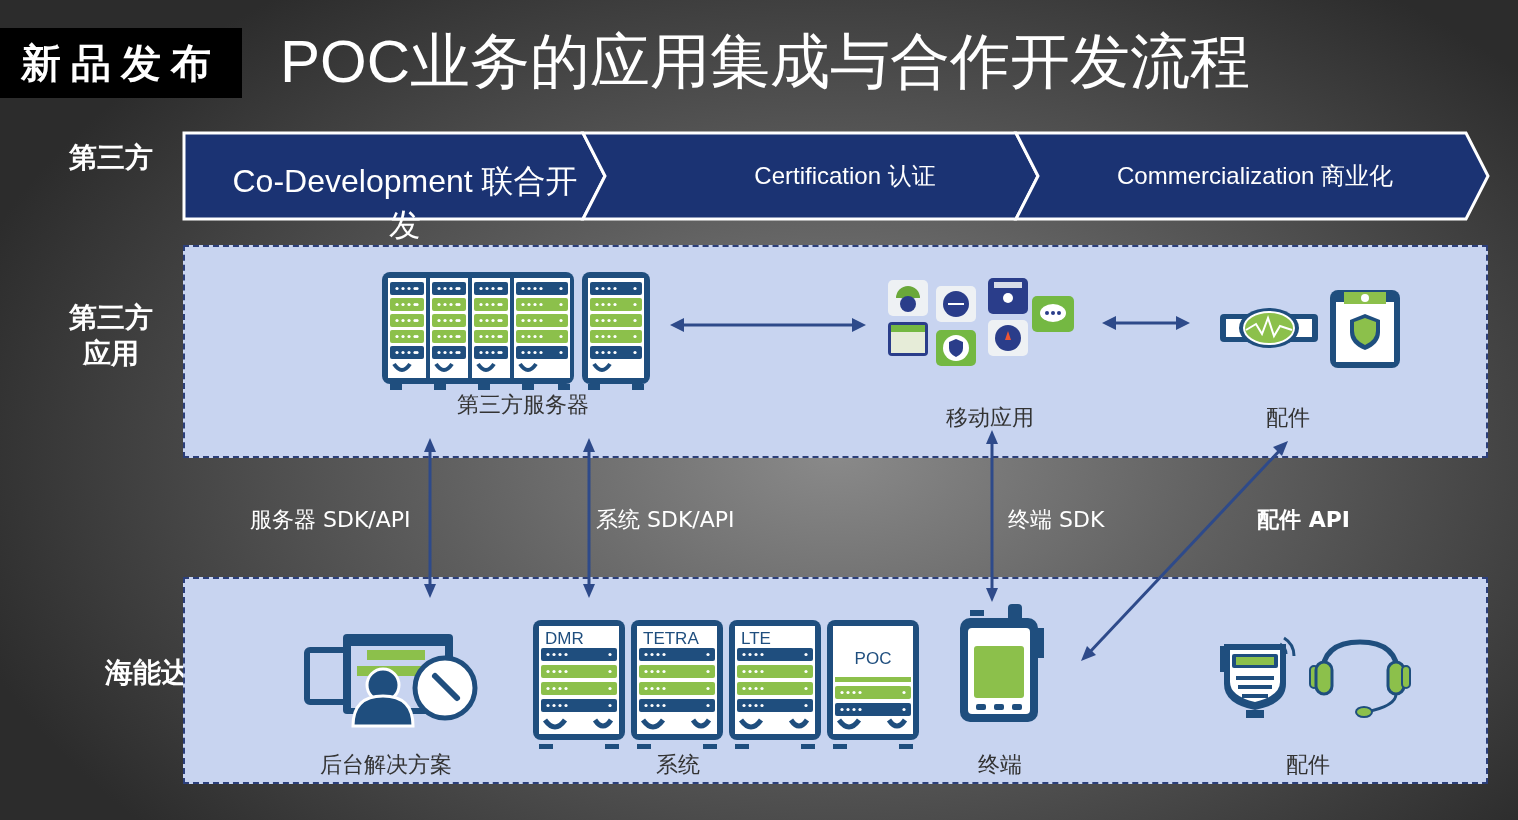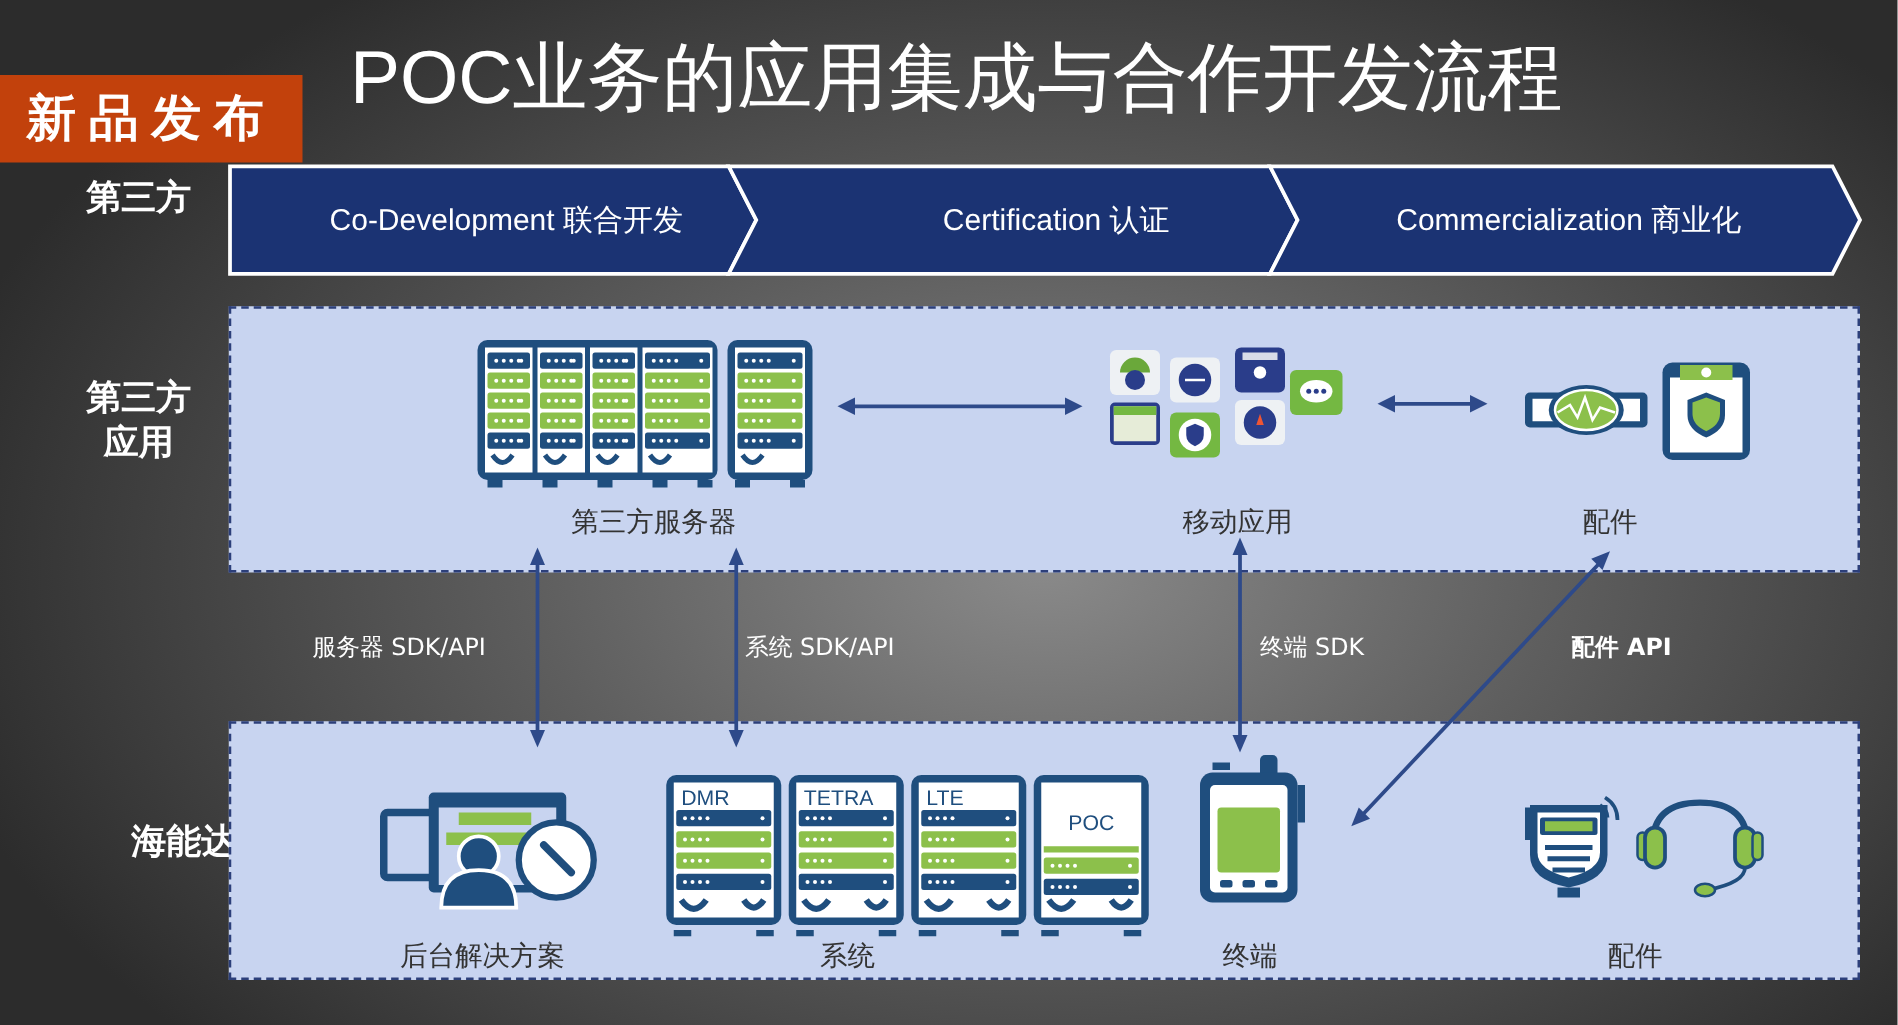--- a/index.html
+++ b/index.html
@@ -1,26 +1,26 @@
 <!DOCTYPE html>
 <html><head>
 <meta charset="utf-8">
 <style>
   html,body{margin:0;padding:0;}
   body{width:1518px;height:820px;overflow:hidden;position:relative;
     font-family:"DejaVu Sans","Liberation Sans",sans-serif;
     background:radial-gradient(ellipse 60% 70% at 55% 55%, #8a8a8a 0%, #5e5e5e 45%, #2c2c2c 100%);}
   .abs{position:absolute;}
-  .badge{left:0;top:28px;width:242px;height:70px;background:#c2410c;color:#fff;
-    font-weight:bold;font-size:40px;letter-spacing:10px;line-height:70px;text-align:center;margin-top:32px;}
+  .badge{left:0;top:28px;width:242px;height:70px;background:#000000;color:#fff;
+    font-weight:bold;font-size:40px;letter-spacing:10px;line-height:70px;text-align:center;}
   .title{left:280px;top:30px;color:#fff;font-size:60px;line-height:64px;font-family:"Liberation Sans",sans-serif;}
   .sidelabel{color:#fff;font-weight:bold;font-size:28px;line-height:36px;text-align:center;width:170px;left:0;padding-left:26px;}
   .band{left:183px;width:1305px;background:#c8d4f0;border:2px dashed #2c3f7a;box-sizing:border-box;}
   .lbl{color:#333;font-size:22px;text-align:center;width:200px;}
-  .apilbl{color:#fff;font-size:19px;}
+  .apilbl{color:#fff;font-size:22px;}
   svg{overflow:visible;}
 </style>
 </head>
 <body>
 
 <div class="abs badge">新品发布</div>
 <div class="abs title">POC业务的应用集成与合作开发流程</div>
 
 <div class="abs sidelabel" style="top:140px;">
   <div>第三方</div>
@@ -31,21 +31,21 @@
 </div>
 <div class="abs sidelabel" style="top:655px;margin-left:36px;">
   <div>海能达</div>
 </div>
 
 <svg class="abs" style="left:0;top:0;" width="1518" height="230">
   <polygon points="184,133 583,133 605,176 583,219 184,219" fill="#1b3373" stroke="#fff" stroke-width="3"></polygon>
   <polygon points="583,133 1016,133 1038,176 1016,219 583,219 605,176" fill="#1b3373" stroke="#fff" stroke-width="3"></polygon>
   <polygon points="1016,133 1466,133 1488,176 1466,219 1016,219 1038,176" fill="#1b3373" stroke="#fff" stroke-width="3"></polygon>
 </svg>
-<div class="abs" style="left:230px;top:160px;width:350px;text-align:center;color:#fff;font-size:24px;font-family:'Liberation Sans',sans-serif;">Co-Development 联合开发</div>
+<div class="abs" style="left:230px;top:160px;width:350px;text-align:center;color:#fff;font-size:32px;font-family:'Liberation Sans',sans-serif;">Co-Development 联合开发</div>
 <div class="abs" style="left:660px;top:160px;width:370px;text-align:center;color:#fff;font-size:24px;font-family:'Liberation Sans',sans-serif;">Certification 认证</div>
 <div class="abs" style="left:1060px;top:160px;width:390px;text-align:center;color:#fff;font-size:24px;font-family:Liberation Sans, sans-serif;">Commercialization 商业化</div>
 
 <div class="abs band" style="top:245px;height:213px;"></div>
 <div class="abs band" style="top:577px;height:207px;"></div>
 
 <svg class="abs" style="left:382px;top:272px;" width="270" height="120" viewBox="0 0 270 120">
   <g fill="#1f4e7e">
     <rect x="0" y="0" width="192" height="112" rx="8"></rect>
     <rect x="200" y="0" width="68" height="112" rx="8"></rect>
@@ -294,21 +294,21 @@
   <g>
     <rect x="112" y="2" width="70" height="78" rx="8" fill="#1f4e7e"></rect>
     <rect x="118" y="14" width="58" height="60" fill="#fff"></rect>
     <rect x="126" y="4" width="42" height="12" fill="#8cc04b"></rect>
     <circle cx="147" cy="10" r="4" fill="#fff"></circle>
     <path d="M132 32 l15 -6 l15 6 v12 q0 12 -15 18 q-15 -6 -15 -18z" fill="#1f4e7e"></path>
     <path d="M136 34 l11 -4 l11 4 v9 q0 9 -11 14 q-11 -5 -11 -14z" fill="#8cc04b"></path>
   </g>
 </svg>
 
-<div class="abs lbl" style="left:423px;top:403px;">第三方服务器</div>
+<div class="abs lbl" style="left:423px;top:390px;">第三方服务器</div>
 <div class="abs lbl" style="left:890px;top:403px;">移动应用</div>
 <div class="abs lbl" style="left:1188px;top:403px;">配件</div>
 
 <svg class="abs" style="left:0;top:0;pointer-events:none;" width="1518" height="820">
   <g stroke="#2e4a8a" stroke-width="3" fill="#2e4a8a">
     <g>
       <line x1="430" y1="448" x2="430" y2="588"></line>
       <polygon points="430,438 424,452 436,452" stroke="none"></polygon>
         <polygon points="430,598 424,584 436,584" stroke="none"></polygon>
     </g>

